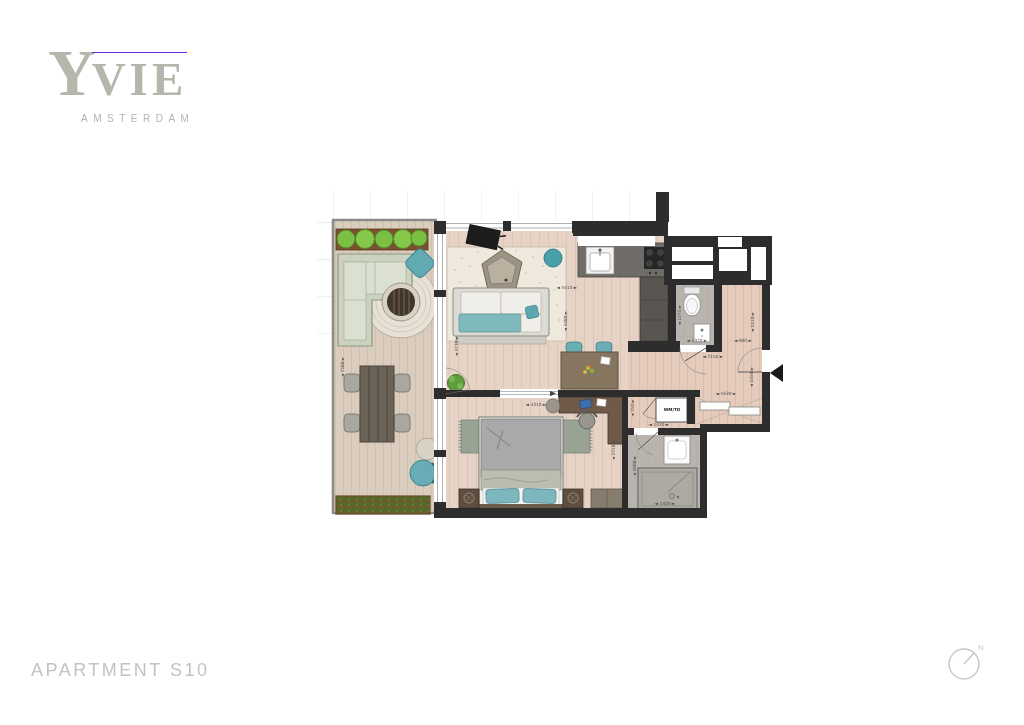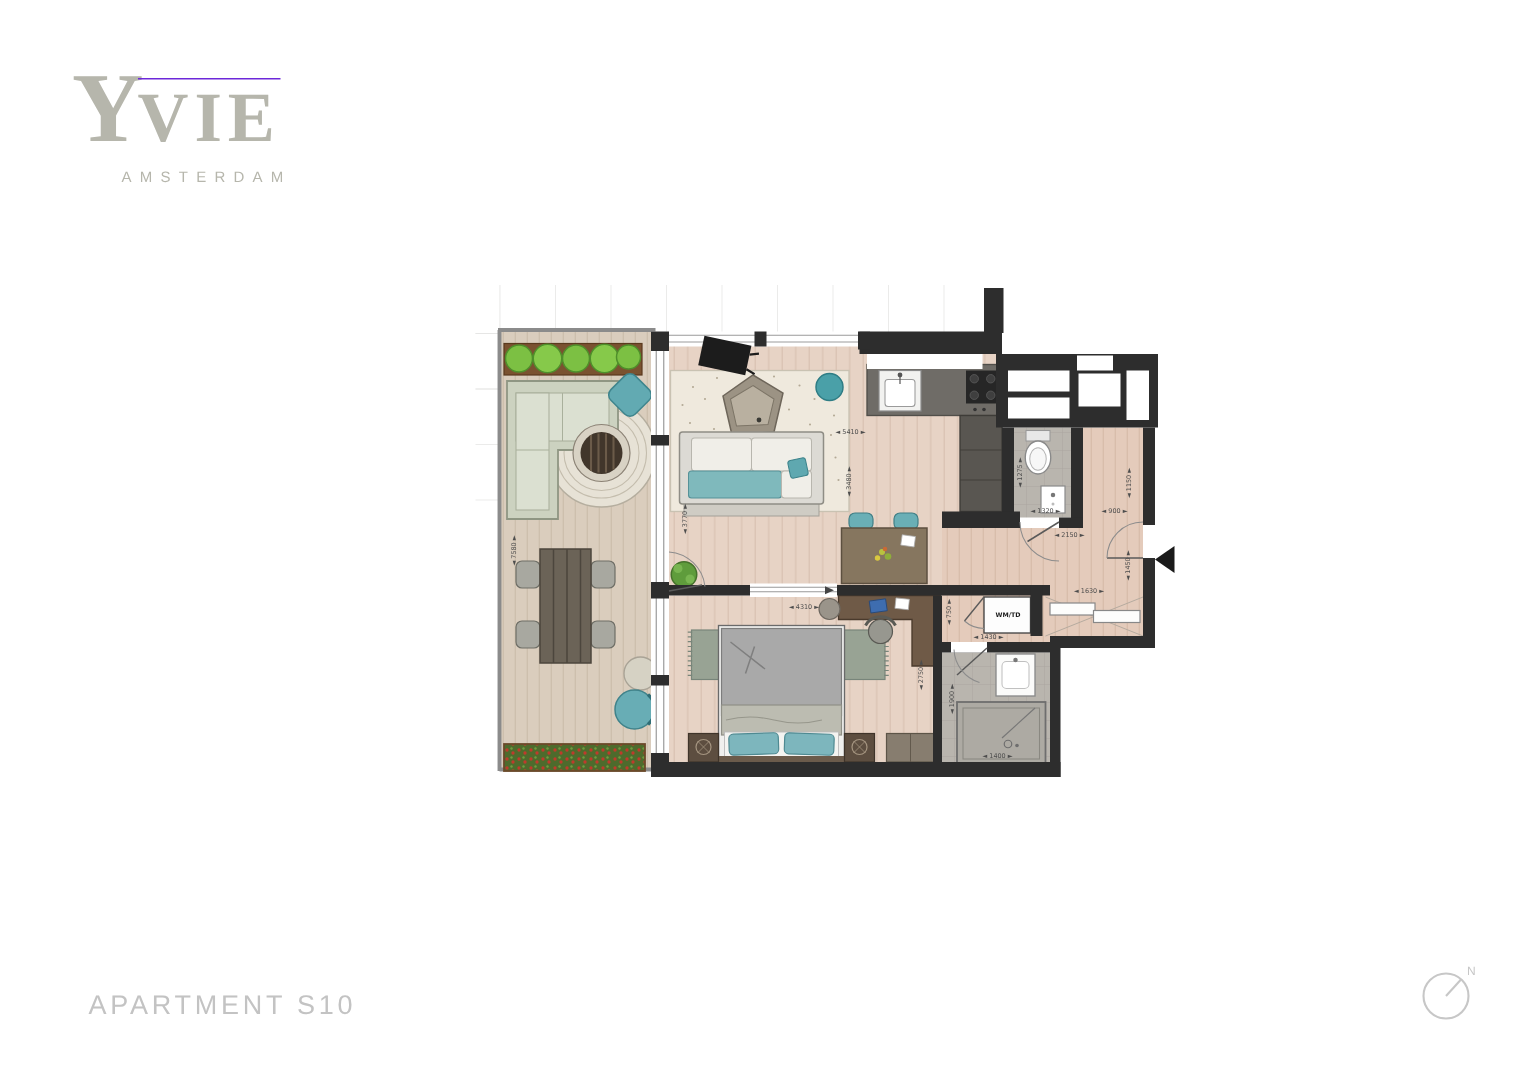--- a/index.html
+++ b/index.html
@@ -6,21 +6,21 @@
   body{width:1024px;height:725px;position:relative;background:#fff;overflow:hidden;
        font-family:"Liberation Sans",sans-serif}
   
   .logo{position:absolute;left:48px;top:40px;color:#b6b6ac}
   .logo-main{font-family:"Liberation Serif",serif;font-weight:bold;line-height:1}
   .logo-main .y{font-size:66px;letter-spacing:0}
   .logo-main .vie{display:inline-block;font-size:47px;letter-spacing:4px;line-height:1;
                   border-top:1px solid #6d28d9;padding-top:3px;margin-left:-4px}
   .logo-sub{font-size:10px;letter-spacing:5.5px;margin:7px 0 0 33px;color:#b6b6ac}
   
-  .apartment-label{position:absolute;left:59px;top:660px;font-size:18px;
+  .apartment-label{position:absolute;left:31px;top:660px;font-size:18px;
                    letter-spacing:2.5px;color:#c3c3c3}
   
   .compass{position:absolute;left:940px;top:636px;width:52px;height:52px}
   .compass text{font-size:8px;fill:#c7c7c7;font-family:"Liberation Sans",sans-serif}
   
   .plan{position:absolute;left:315px;top:188px;width:475px;height:337px}
   .dim{font-family:"DejaVu Sans",sans-serif;font-size:4.3px;fill:#4d4d4d;text-anchor:middle}
   .wmtd{font-family:"DejaVu Sans",sans-serif;font-size:4.2px;font-weight:bold;
         fill:#1c1c1c;text-anchor:middle}
 </style>

